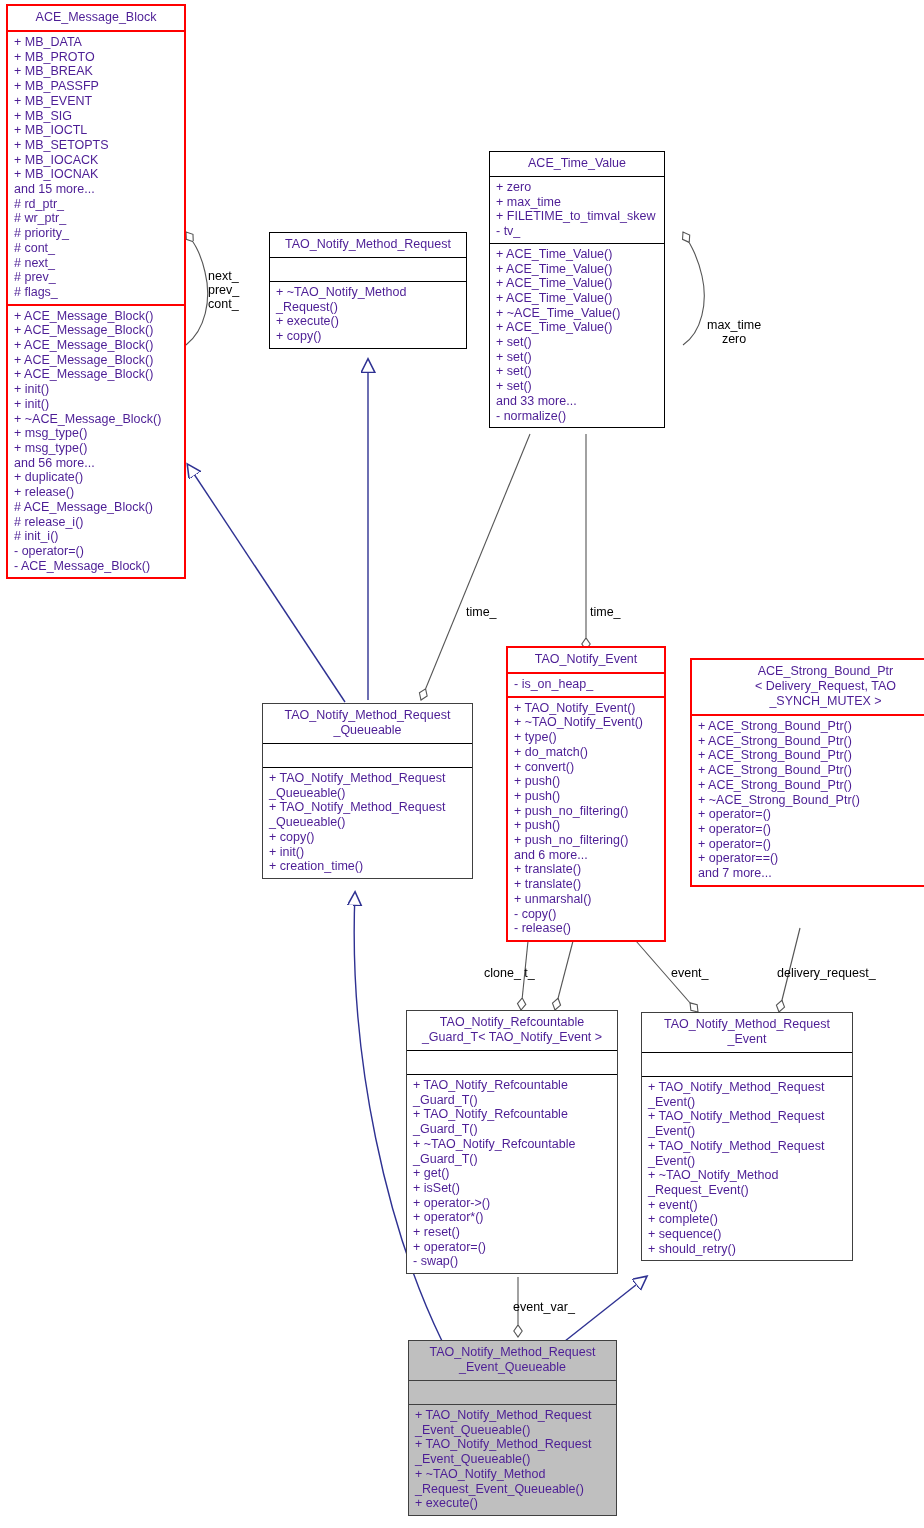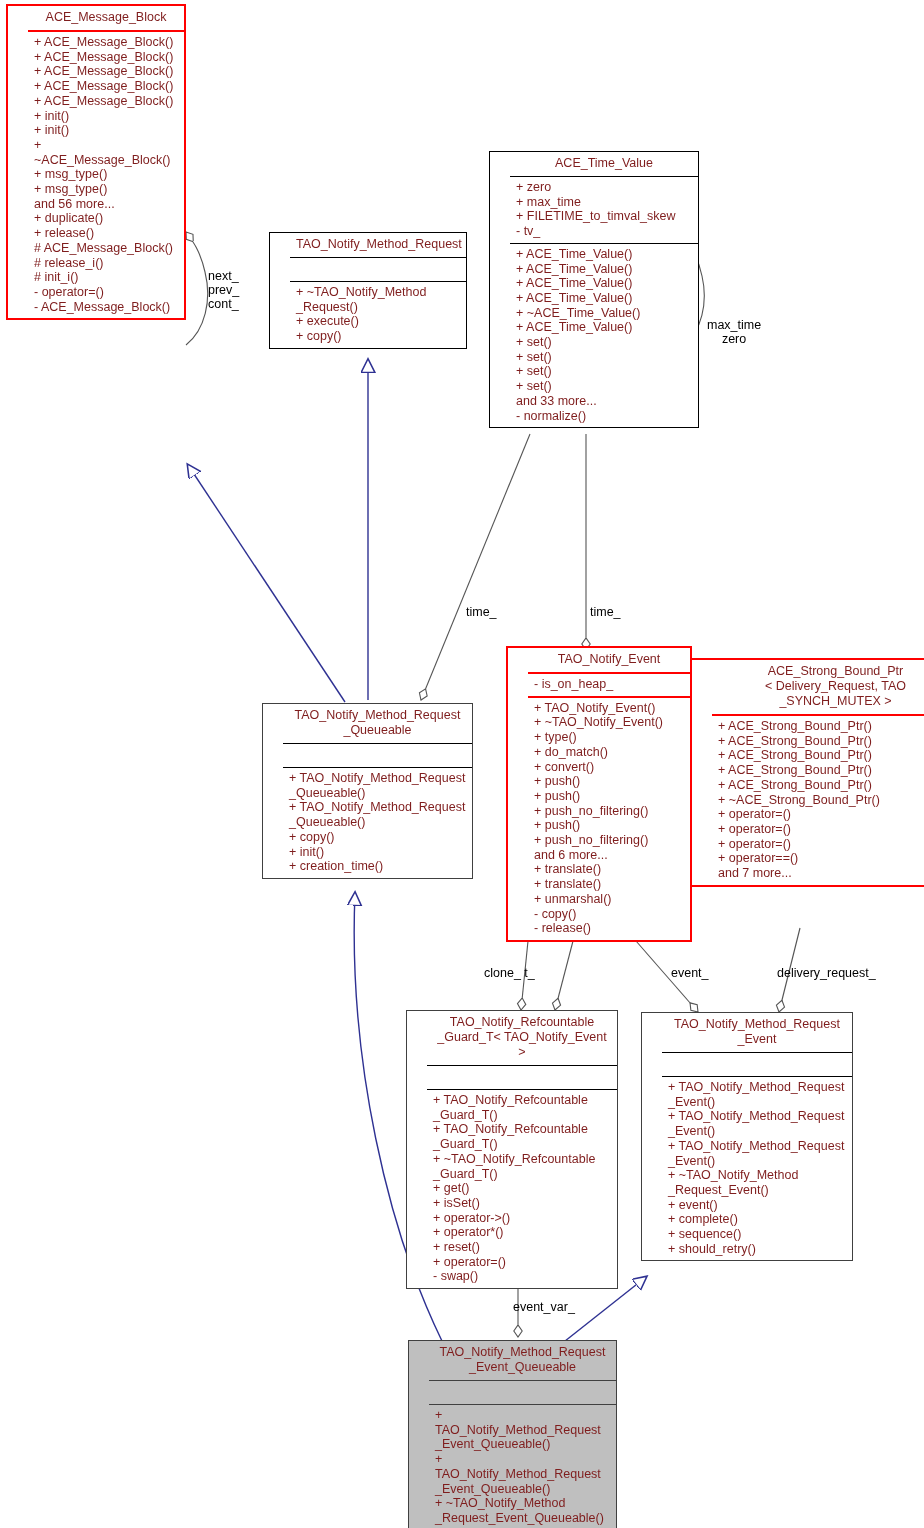--- a/index.html
+++ b/index.html
@@ -23,23 +23,22 @@
     height: 1528px;
     pointer-events: none;
   }
   .node {
     position: absolute;
     box-sizing: border-box;
     border: 1px solid #000000;
     background: #ffffff;
     font-size: 12.5px;
     line-height: 14.7px;
-    color: #7f1d1d;
+    color: #4c1d95;
     z-index: 5;
-    padding-left: 20px;
   }
   .node.red {
     border: 2px solid #ff0000;
   }
   .node.highlight {
     background: #bfbfbf;
     border: 1px solid #404040;
   }
   .node.highlight .sect {
     background: #bfbfbf;
@@ -122,20 +121,40 @@
 
     <line x1="345" y1="702" x2="188" y2="465" stroke="#2e3192" stroke-width="1.4" marker-end="url(#hollowTri)"></line>
 
     <path d="M442,1341 C388,1230 348,1060 355,893" fill="none" stroke="#2e3192" stroke-width="1.4" marker-end="url(#hollowTri)"></path>
 
     <line x1="560" y1="1345" x2="646" y2="1277" stroke="#2e3192" stroke-width="1.4" marker-end="url(#hollowTri)"></line>
   </svg>
 
   <div class="node red" style="left:6px; top:4px; width:180px;">
     <div class="title">ACE_Message_Block</div>
+    <div class="sect">
+      <div class="row">+ MB_DATA
++ MB_PROTO
++ MB_BREAK
++ MB_PASSFP
++ MB_EVENT
++ MB_SIG
++ MB_IOCTL
++ MB_SETOPTS
++ MB_IOCACK
++ MB_IOCNAK
+and 15 more...
+# rd_ptr_
+# wr_ptr_
+# priority_
+# cont_
+# next_
+# prev_
+# flags_</div>
+    </div>
     <div class="sect">
       <div class="row">+ ACE_Message_Block()
 + ACE_Message_Block()
 + ACE_Message_Block()
 + ACE_Message_Block()
 + ACE_Message_Block()
 + init()
 + init()
 + ~ACE_Message_Block()
 + msg_type()
@@ -157,21 +176,21 @@
       <div class="row"></div>
     </div>
     <div class="sect">
       <div class="row">+ ~TAO_Notify_Method
 _Request()
 + execute()
 + copy()</div>
     </div>
   </div>
 
-  <div class="node" style="left:489px; top:151px; width:210px;">
+  <div class="node" style="left:489px; top:151px; width:176px;">
     <div class="title">ACE_Time_Value</div>
     <div class="sect">
       <div class="row">+ zero
 + max_time
 + FILETIME_to_timval_skew
 - tv_</div>
     </div>
     <div class="sect">
       <div class="row">+ ACE_Time_Value()
 + ACE_Time_Value()
@@ -198,21 +217,21 @@
       <div class="row">+ TAO_Notify_Method_Request
 _Queueable()
 + TAO_Notify_Method_Request
 _Queueable()
 + copy()
 + init()
 + creation_time()</div>
     </div>
   </div>
 
-  <div class="node red" style="left:506px; top:646px; width:186px;">
+  <div class="node red" style="left:506px; top:646px; width:160px;">
     <div class="title">TAO_Notify_Event</div>
     <div class="sect">
       <div class="row">- is_on_heap_</div>
     </div>
     <div class="sect">
       <div class="row">+ TAO_Notify_Event()
 + ~TAO_Notify_Event()
 + type()
 + do_match()
 + convert()

